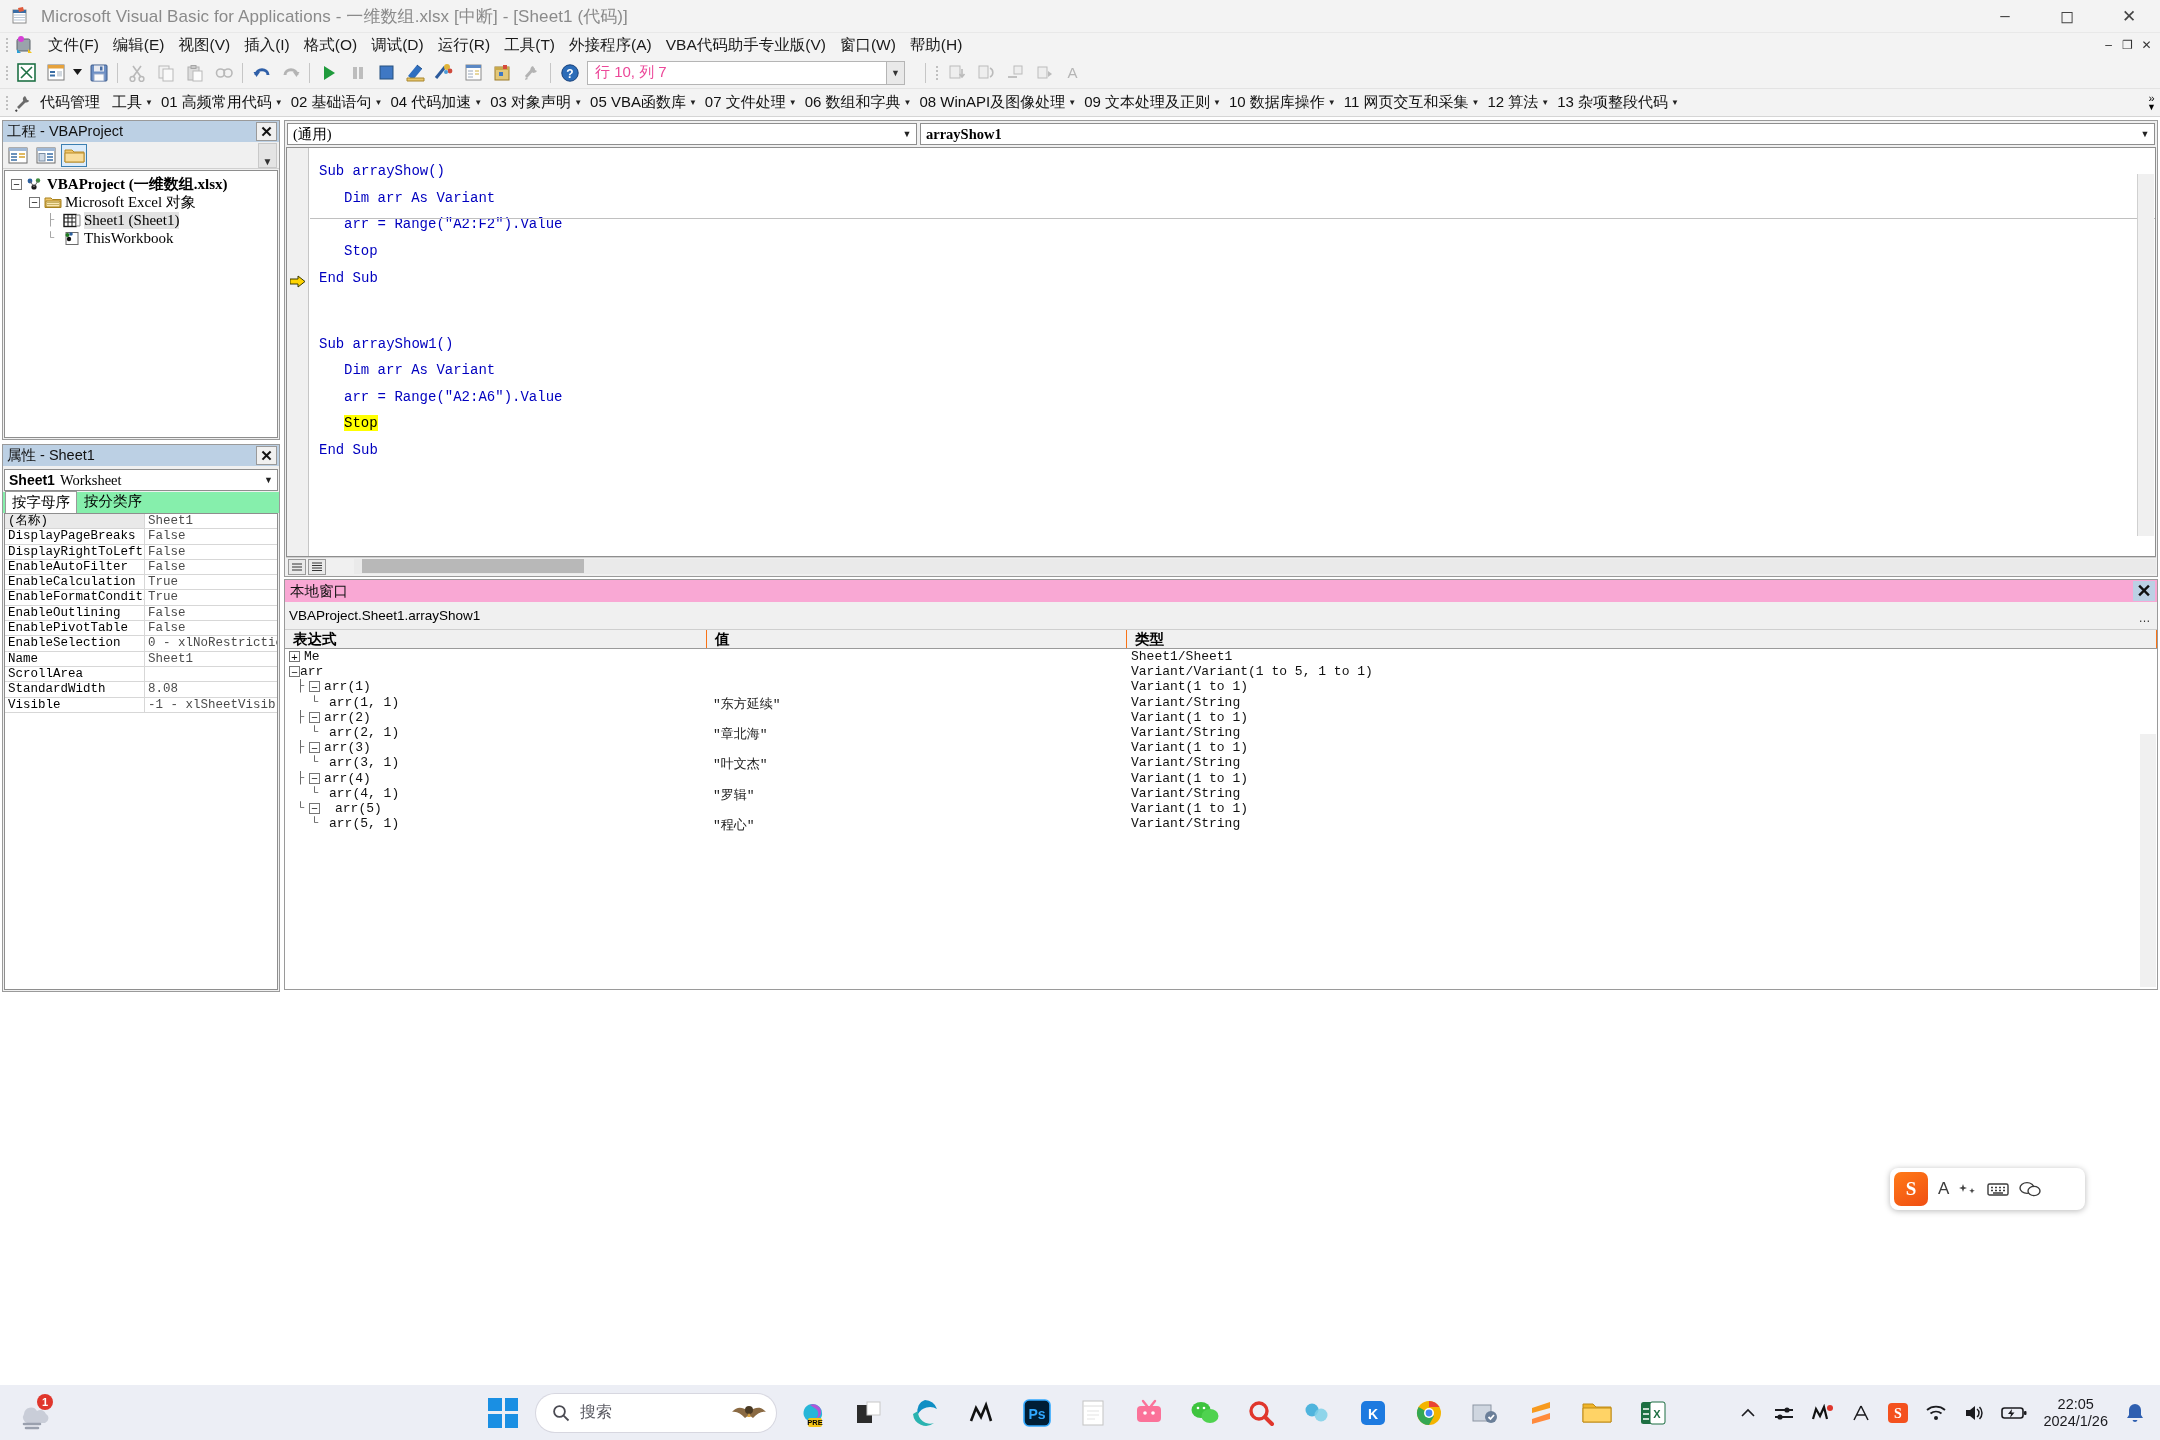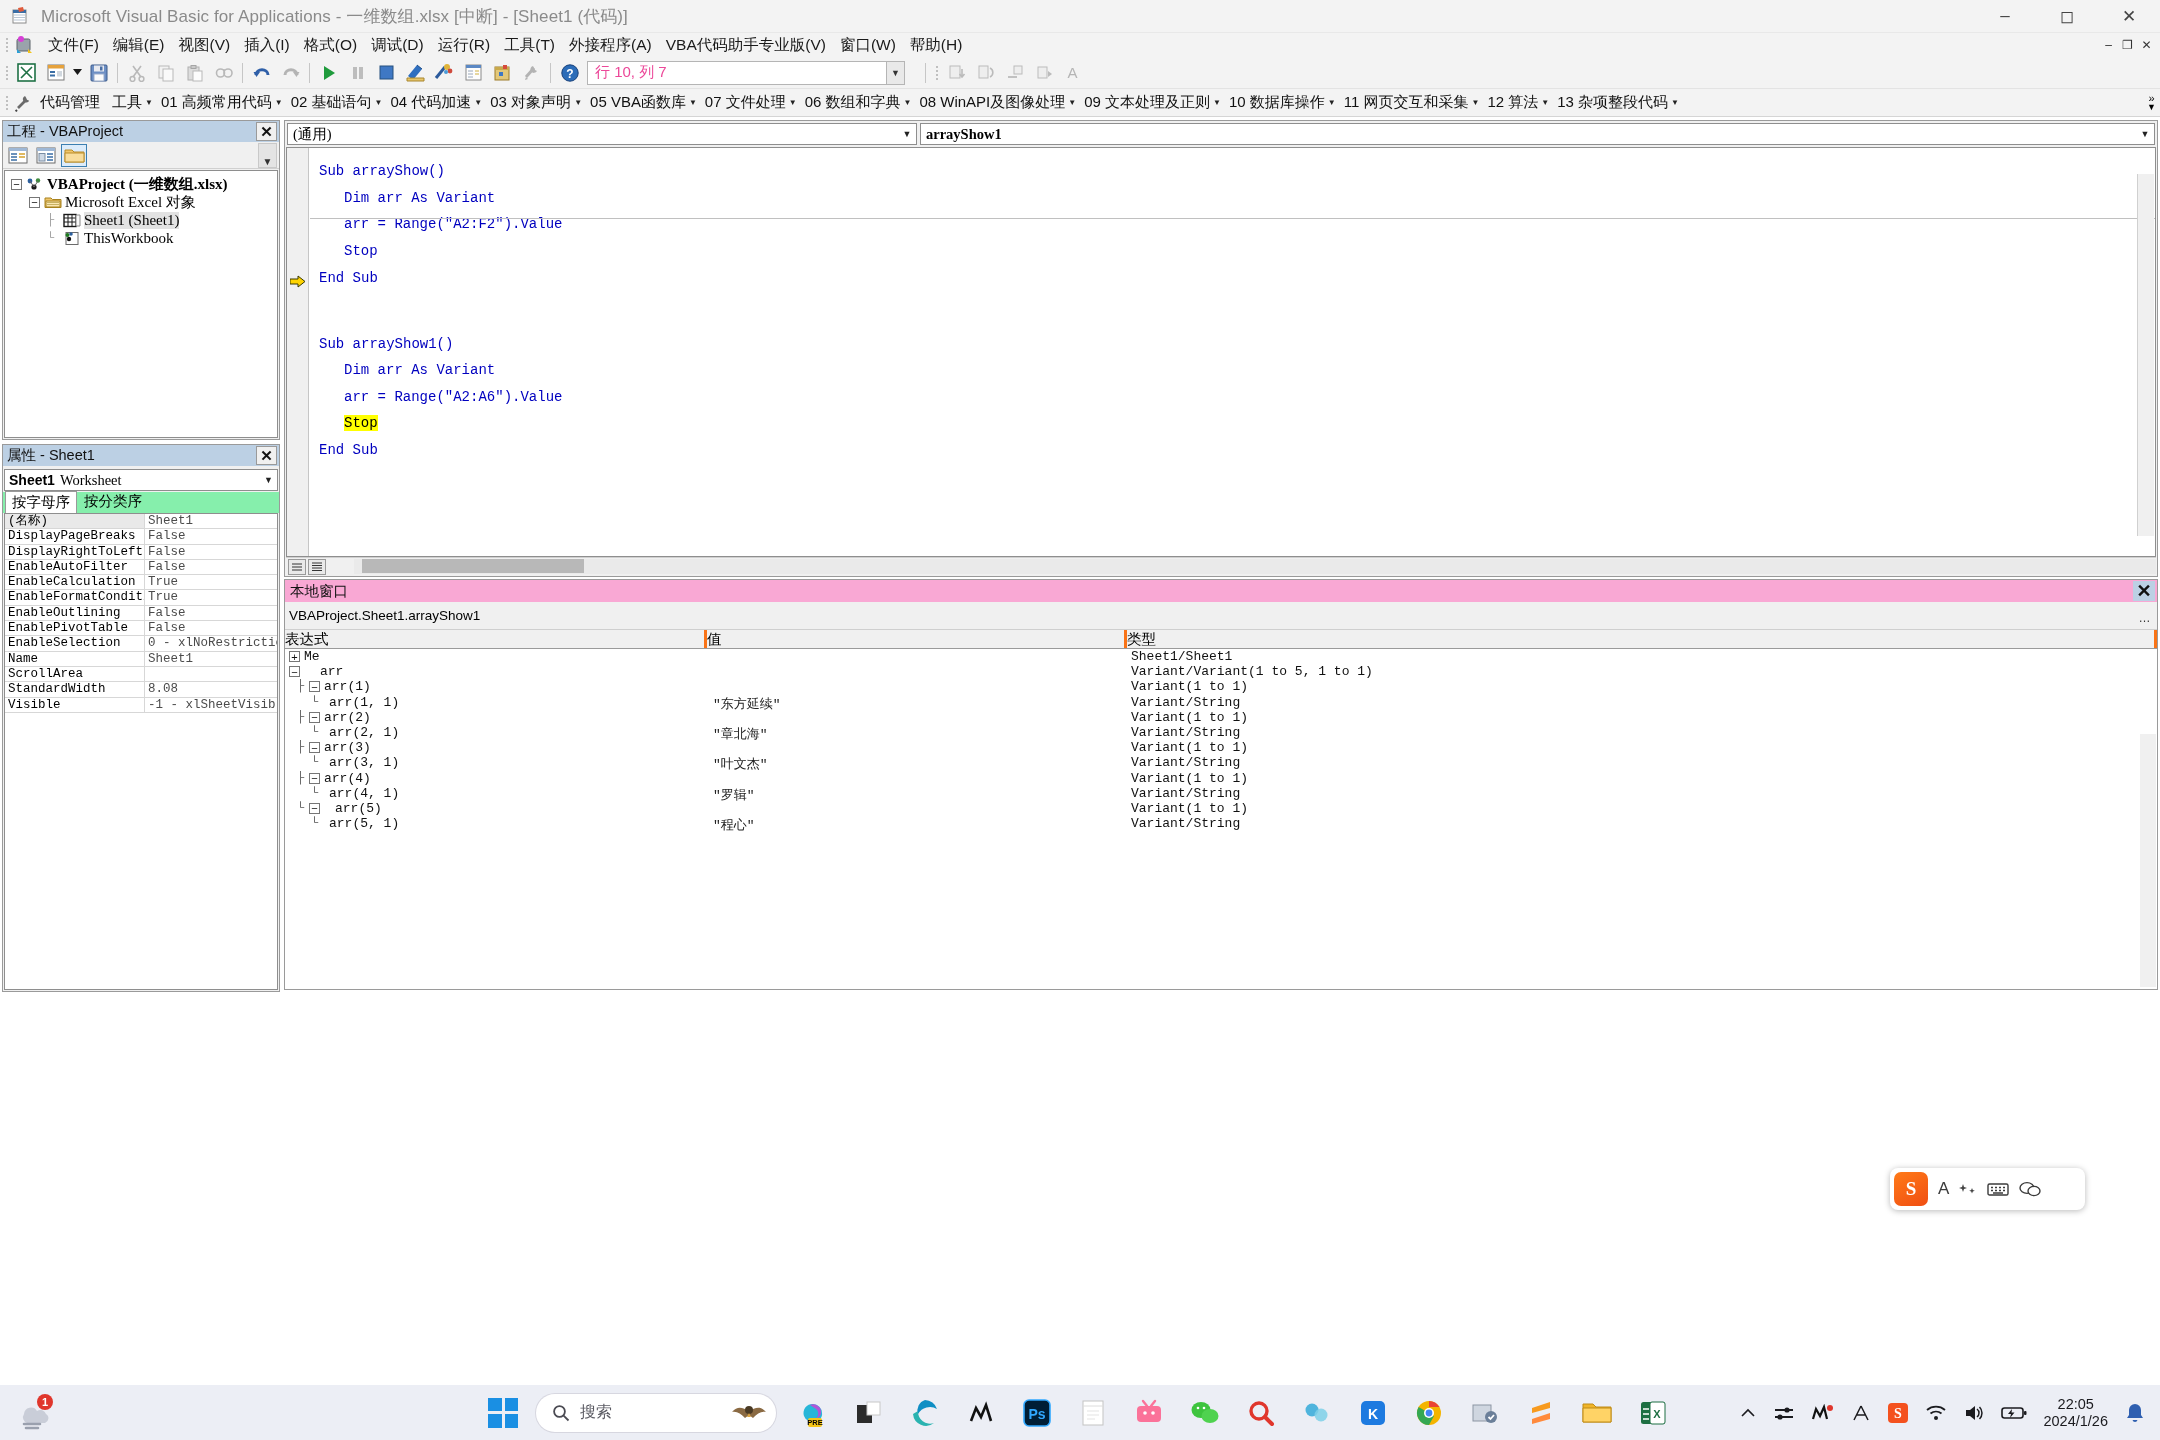--- a/index.html
+++ b/index.html
@@ -229,21 +229,21 @@
     height: 28px; background: #f0f0f0; display: flex; align-items: center; padding-left: 4px;
     font-family: Liberation Sans, sans-serif; font-size: 13.5px; color: #000;
     border-bottom: 1px solid #cfcfcf;
   }
   .ctx-btn { margin-left: auto; width: 19px; height: 18px; display:flex;align-items:flex-end;justify-content:center;
              font-size: 12px; color:#333; margin-right: 3px;}
   .locals-head {
     height: 19px; display: flex; background: #f0f0f0; border-bottom: 1px solid #9a9a9a;
     font-family: "Liberation Serif", serif; font-size: 14.5px;
   }
-  .lh { border-right: 3px solid #f97316; padding-left: 0; display: flex; align-items: center; }
+  .lh { border-right: 1px solid #f97316; padding-left: 8px; display: flex; align-items: center; font-weight: bold; }
   .lh.c1 { width: 422px; flex: none; }
   .lh.c2 { width: 420px; flex: none; }
   .lh.c3 { flex: 1; }
   .locals-body { flex: 1; background: #fff; overflow: hidden; position: relative; }
   .lrow { display: flex; height: 15.2px; font-family: "Liberation Mono", monospace; font-size: 13px; color: #111; }
   .lc1 { width: 422px; flex: none; display: flex; align-items: center; position: relative; }
   .lc2 { width: 420px; flex: none; padding-left: 6px; color:#222;}
   .lc3 { flex: 1; padding-left: 4px; color:#111;}
   .exp-box {
     width: 11px; height: 11px; border: 1px solid #767676; background: #fff; flex: none;
@@ -806,21 +806,21 @@
           <div class="exp-box">+</div>
           <span style="margin-left:4px">Me</span>
         </div>
         <div class="lc2"></div>
         <div class="lc3">Sheet1/Sheet1</div>
       </div>
 
       <div class="lrow">
         <div class="lc1" style="padding-left:4px">
           <div class="exp-box">−</div>
-          <span style="margin-left:20px">arr</span>
+          <span style="margin-left:0">arr</span>
         </div>
         <div class="lc2"></div>
         <div class="lc3">Variant/Variant(1 to 5, 1 to 1)</div>
       </div>
 
       <div class="lrow">
         <div class="lc1" style="padding-left:12px">
           <span class="tree-tee" style="color:#555;font-size:12px;font-family:'Liberation Mono',monospace;line-height:11px">├</span>
           <div class="exp-box">−</div>
           <span style="margin-left:4px">arr(1)</span>

